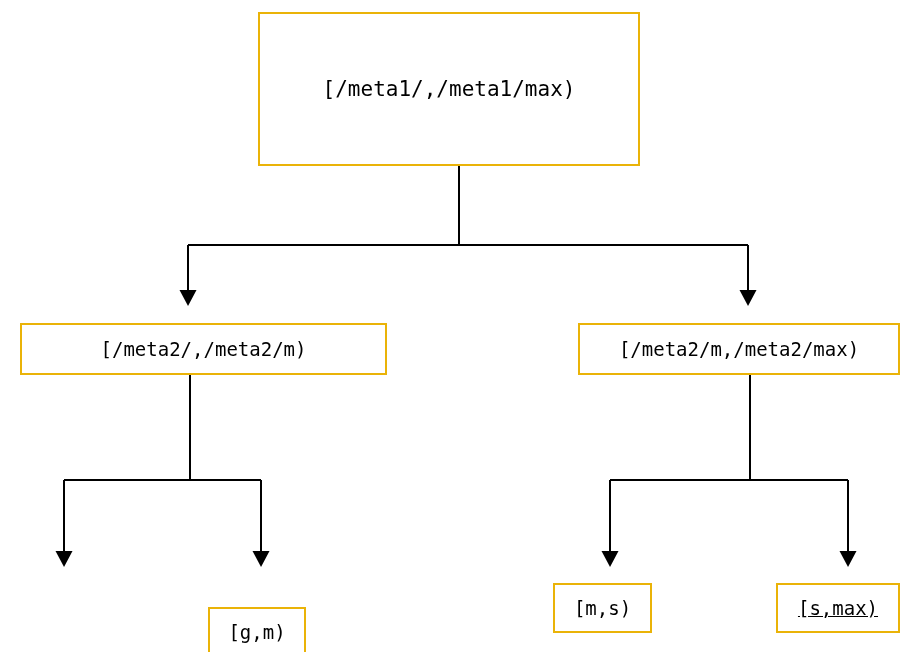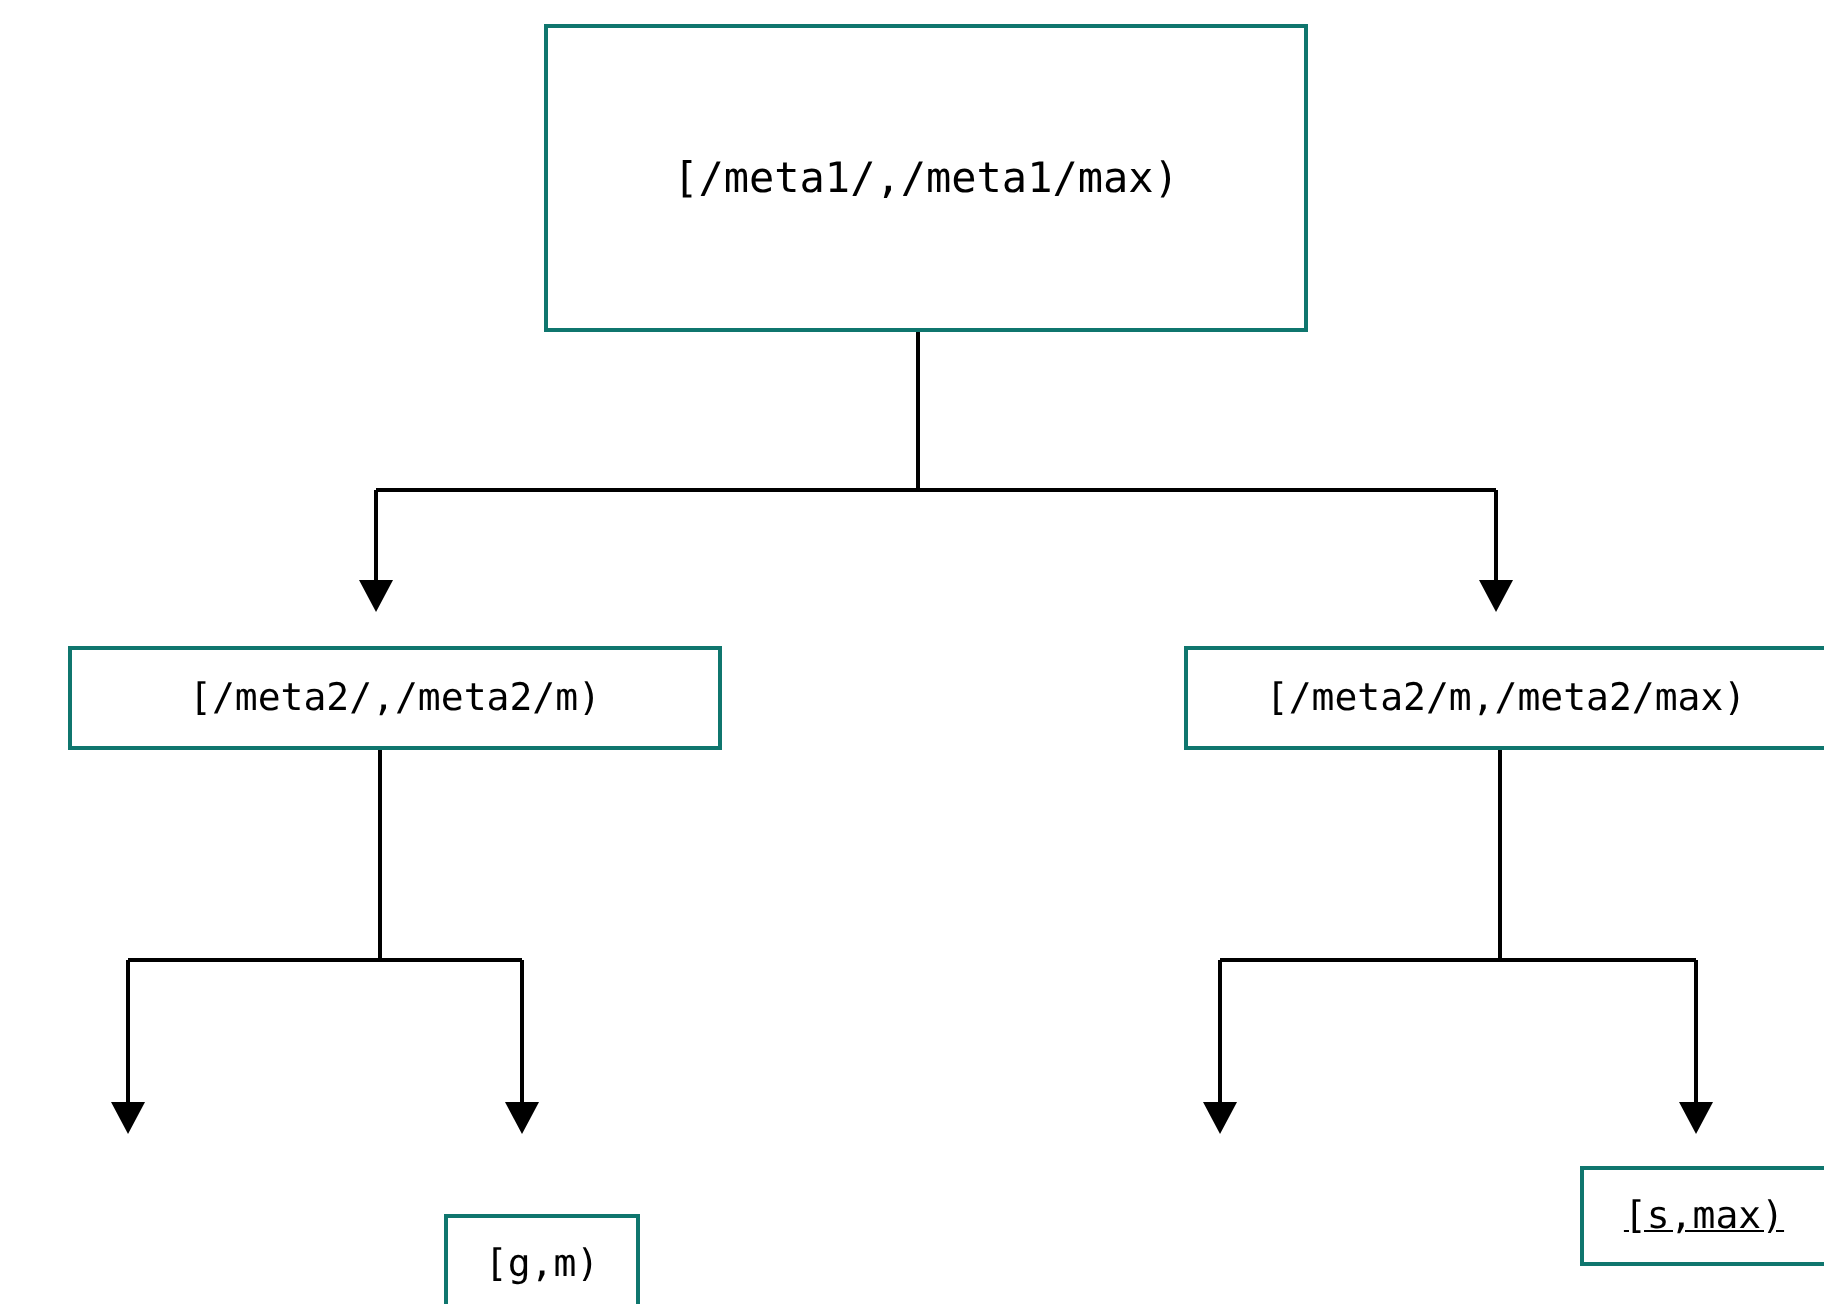--- a/index.html
+++ b/index.html
@@ -11,41 +11,40 @@
     position: relative;
     width: 912px;
     height: 652px;
     background: #ffffff;
     overflow: hidden;
     font-family: "DejaVu Sans Mono", "Liberation Mono", monospace;
   }
   .node {
     position: absolute;
     box-sizing: border-box;
-    border: 2px solid #0f766e;
+    border: 2px solid #eab308;
     background: #ffffff;
     display: flex;
     align-items: center;
     justify-content: center;
     color: #000000;
     white-space: pre;
     letter-spacing: 0px;
-    margin-left: 14px;
   }
   .node-root {
     left: 258px;
     top: 12px;
     width: 382px;
     height: 154px;
     font-size: 21px;
   }
   .node-mid-left {
     left: 20px;
     top: 323px;
-    width: 327px;
+    width: 367px;
     height: 52px;
     font-size: 19px;
   }
   .node-mid-right {
     left: 578px;
     top: 323px;
     width: 322px;
     height: 52px;
     font-size: 19px;
     text-align: center;
@@ -113,16 +112,17 @@
 
   <div class="node node-root">[/meta1/,/meta1/max)</div>
 
   <div class="node node-mid-left">[/meta2/,/meta2/m)</div>
 
   <div class="node node-mid-right">[/meta2/m,/meta2/max)</div>
 
 
   <div class="node node-leaf leaf-gm">[g,m)</div>
 
+  <div class="node node-leaf leaf-ms">[m,s)</div>
 
   <div class="node node-leaf leaf-smax">[s,max)</div>
 
 </div>
 
 </body></html>

